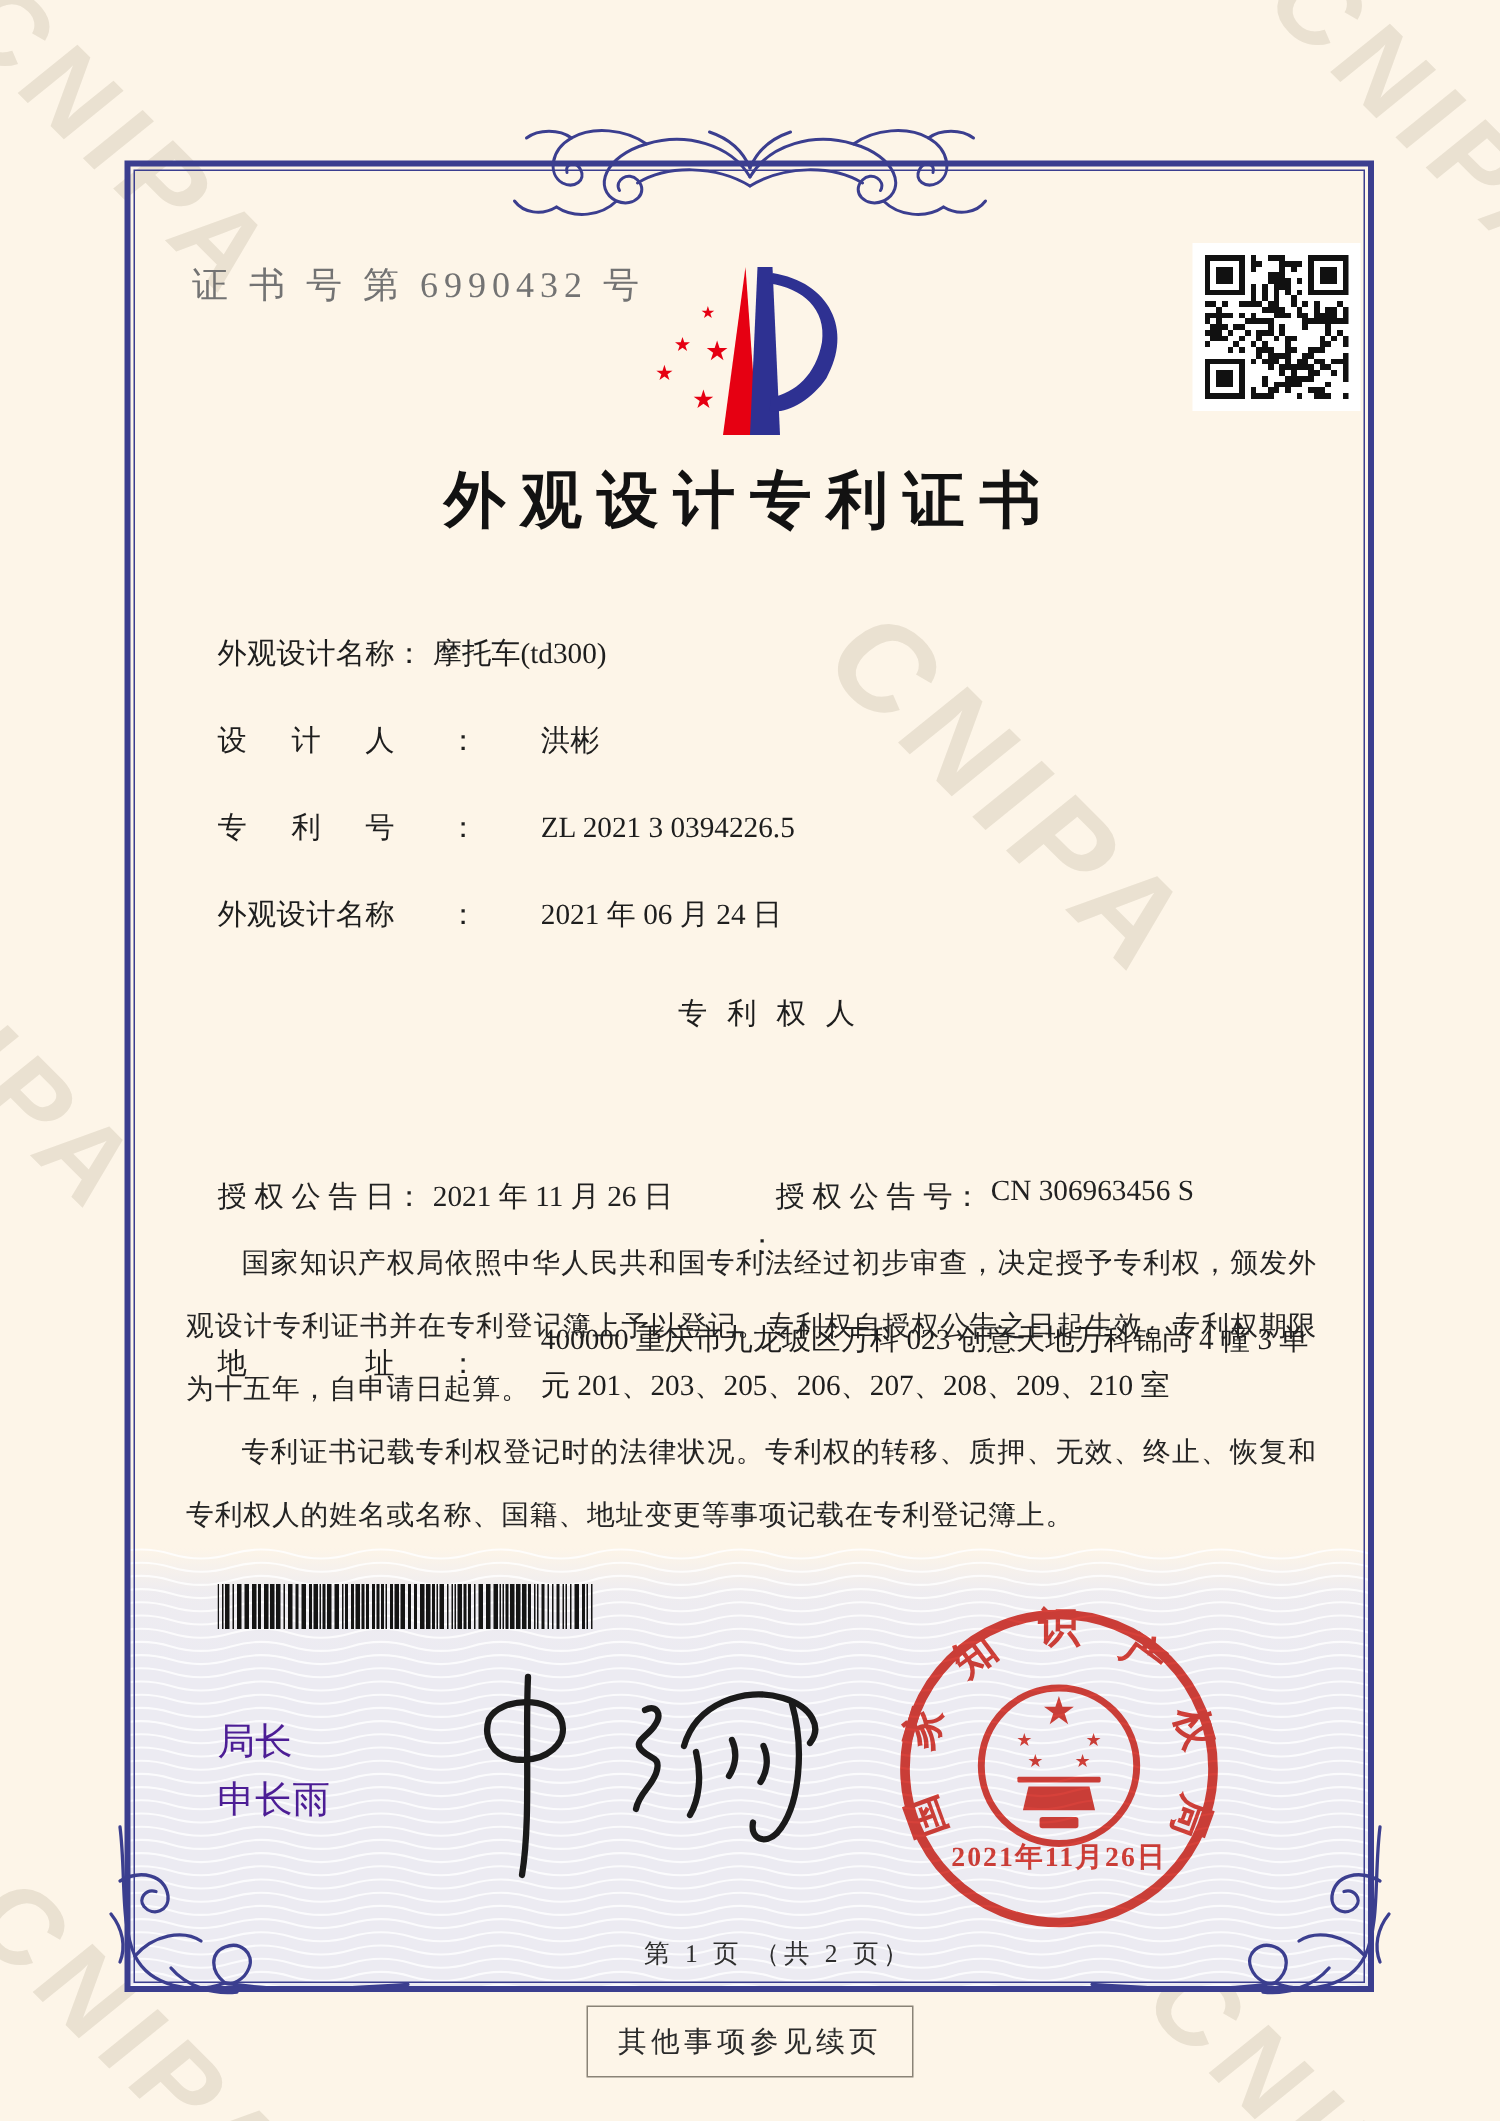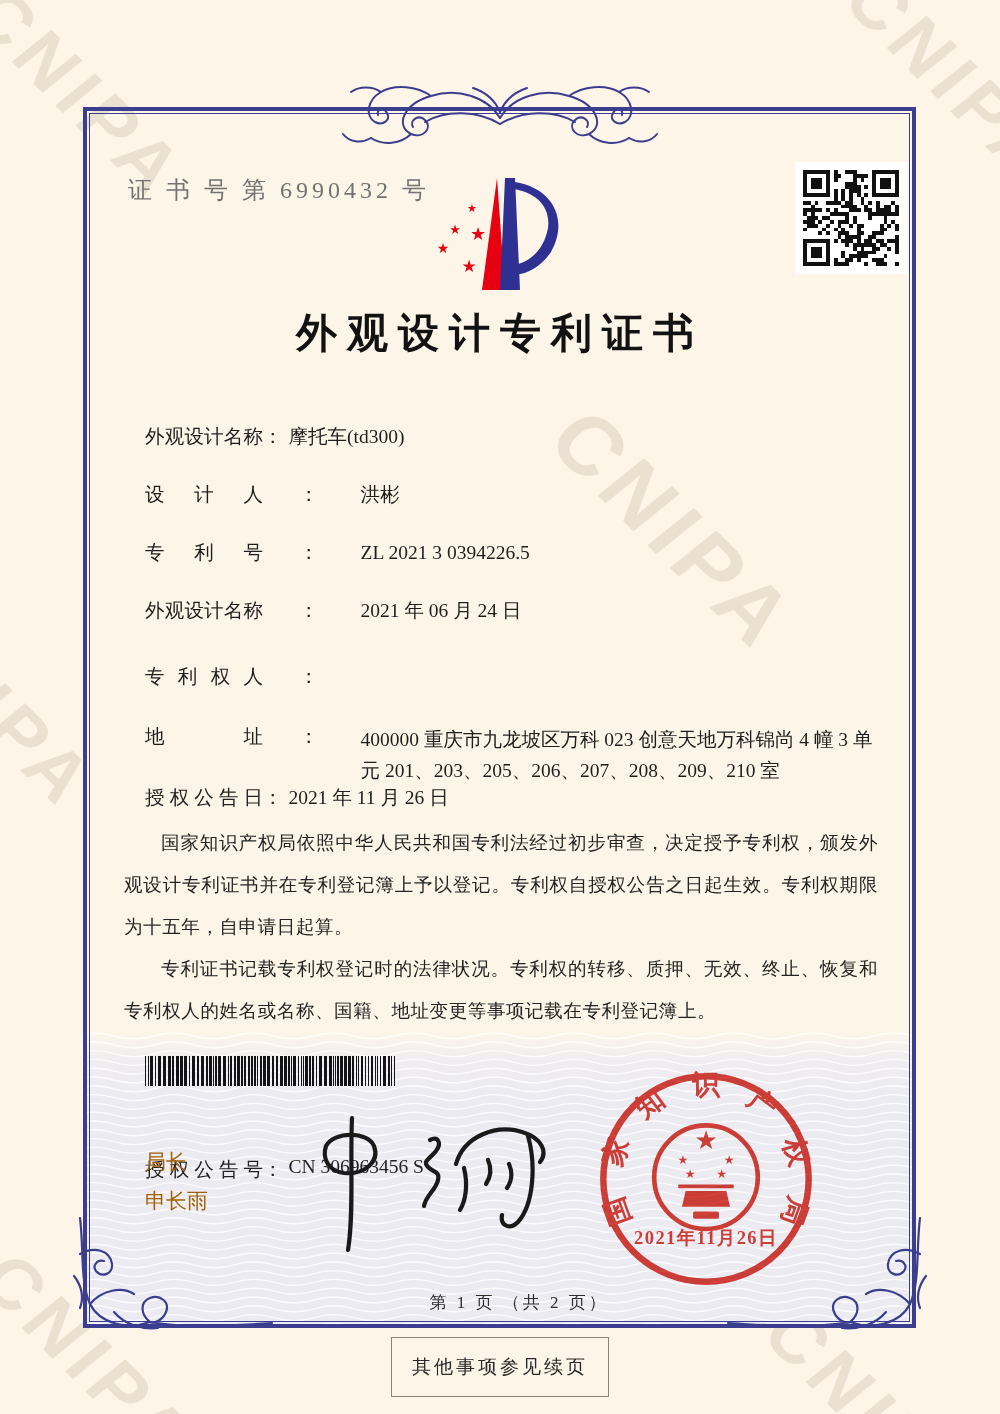--- a/index.html
+++ b/index.html
@@ -51,50 +51,50 @@
     background:#fff; z-index:2; display:flex; align-items:center; justify-content:center;
   }
   .qr-box svg{width:96px; height:96px;}
   .title{
     position:absolute; left:0; right:0; top:306px; z-index:2;
     text-align:center; font-size:41px; font-weight:bold;
     letter-spacing:10px; color:#121212;
   }
   
   .fields{position:absolute; left:145px; top:424px; width:732px; z-index:2; font-size:19.5px; color:#1e1e1e;}
-  .frow{display:flex; line-height:25px;}
+  .frow{display:flex; line-height:25px;align-items:center;}
   .frow + .frow{margin-top:33px;gap:36px;}
-  .frow.gap-lg{margin-top:41px;}
+  .frow.gap-lg{margin-top:41px;flex-direction:column;}
   .frow.gap-md{margin-top:35px;}
   .flabel{display:inline-block; width:118px; text-align:justify; text-align-last:justify; flex:0 0 118px;}
   .fcolon{flex:0 0 auto; margin-right:6px;}
   .fvalue{flex:1 1 auto; line-height:31px; max-width:618px;}
   .frow .one-line{line-height:25px;}
-  .grant-row{position:absolute; left:145px; top:784px; width:740px; display:flex; z-index:2; font-size:19.5px;flex-direction:column;}
+  .grant-row{position:absolute; left:145px; top:784px; width:740px; display:flex; z-index:2; font-size:19.5px;}
   .grant-left{width:372px; display:flex; flex:0 0 372px;}
   .grant-right{display:flex;}
   
   .body-text{
     position:absolute; left:124px; top:822px; width:754px; z-index:2;
     font-size:18.5px; line-height:42px; letter-spacing:0.6px;
     text-align:justify; color:#242424;
   }
   .body-text p{margin:0; text-indent:2em;}
   
   .barcode{position:absolute; left:145px; top:1056px; width:256px; height:30px; z-index:2;}
-  .director{position:absolute; left:145px; top:1142px; z-index:2; font-size:21px; line-height:39px; color:#a16207;
+  .director{position:absolute; left:145px; top:1142px; z-index:2; font-size:25px; line-height:39px; color:#4c1d95;
     font-family:"Liberation Sans","DejaVu Sans",sans-serif;}
   .signature{position:absolute; left:278px; top:1102px; width:304px; height:156px; z-index:5;}
   .seal{position:absolute; left:595px; top:1068px; width:222px; height:222px; z-index:6; opacity:0.88; mix-blend-mode:multiply;}
   .page-indicator{
     position:absolute; left:0; right:0; top:1291px; z-index:2;
     text-align:center; font-size:17px; letter-spacing:3px; color:#2e2e2e;padding-left:38px;
   }
   .cont-box{
-    position:absolute; left:391px; top:1337px; width:218px; height:60px; z-index:2;
+    position:absolute; left:391px; top:1337px; width:218px; height:48px; z-index:2;
     border:1px solid #8a8377; box-sizing:border-box;
     display:flex; align-items:center; justify-content:center;
     font-size:19px; letter-spacing:3px; color:#2a2a2a;
   }
 </style>
 </head>
 <body>
 
 <div class="page">
 

